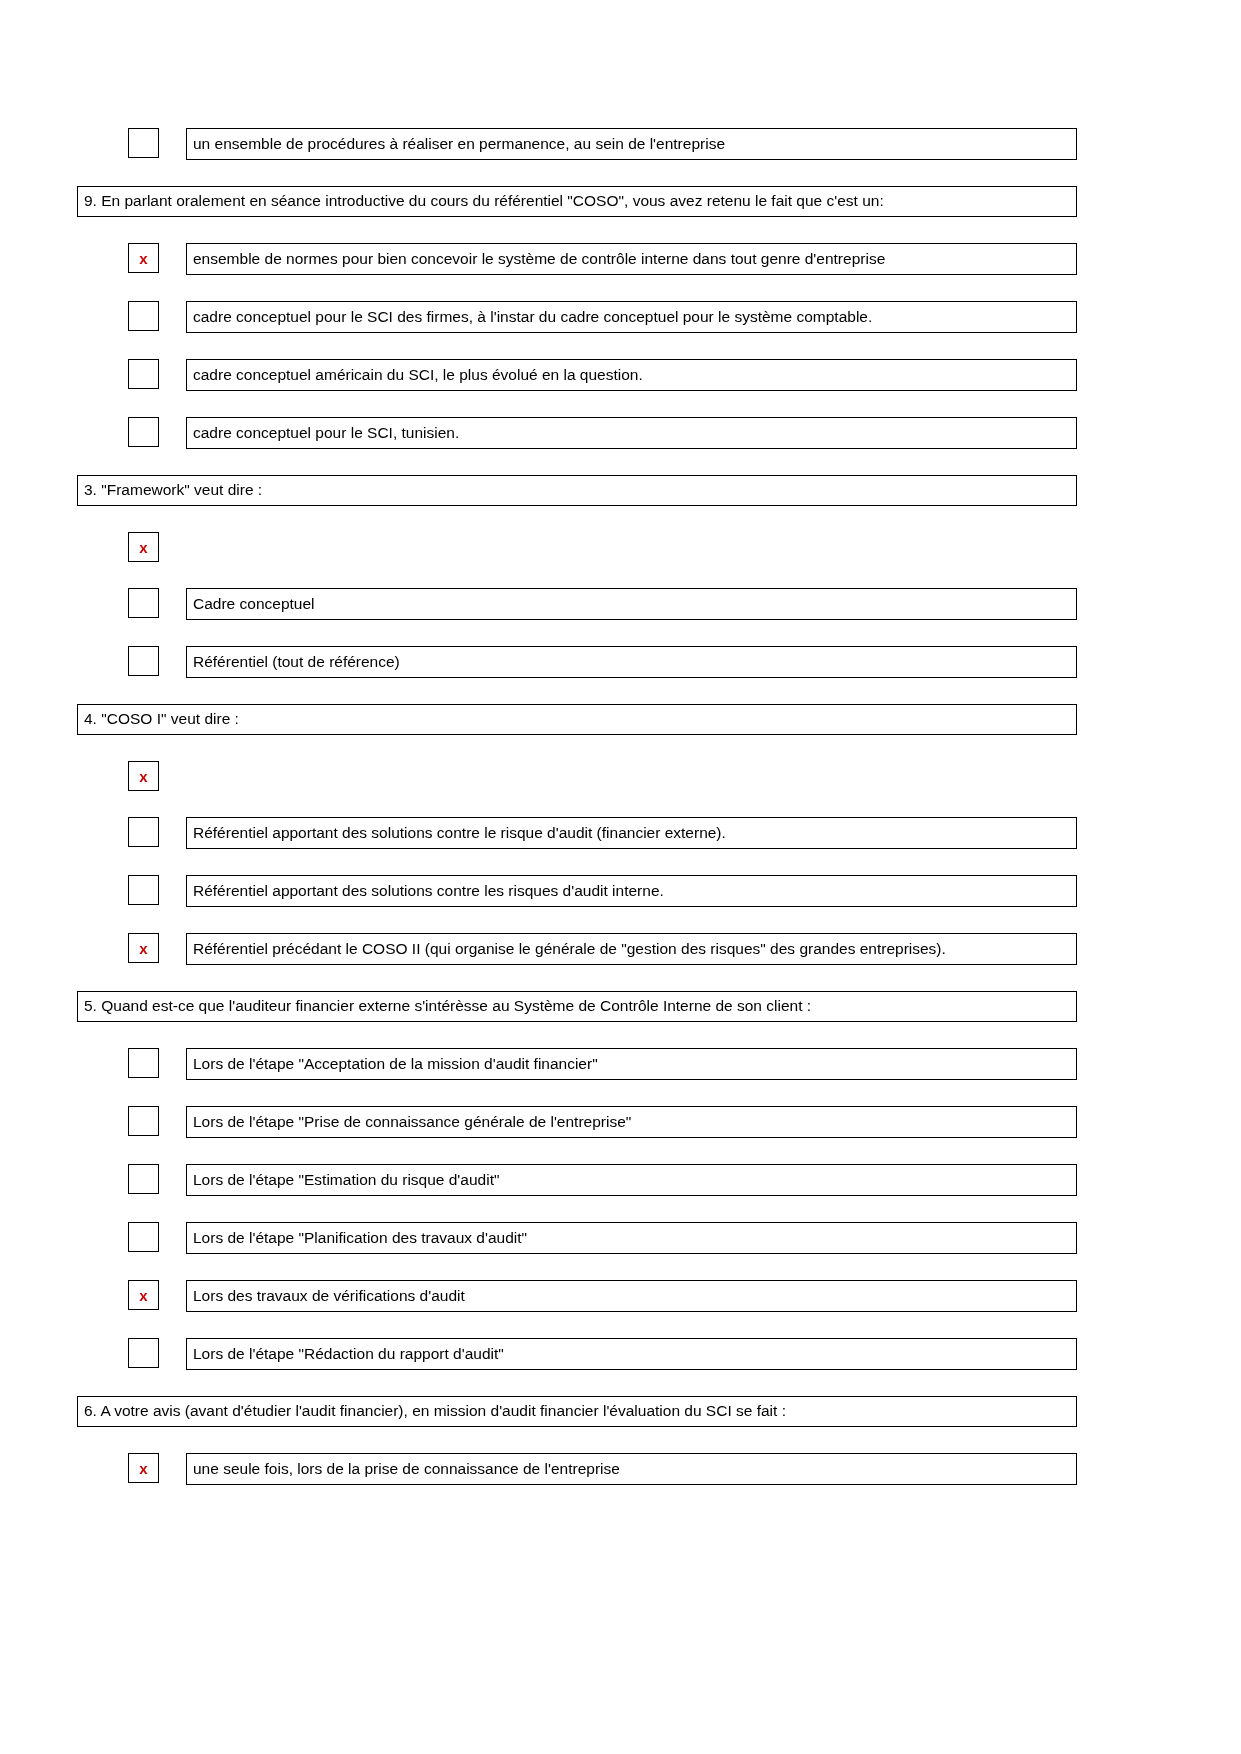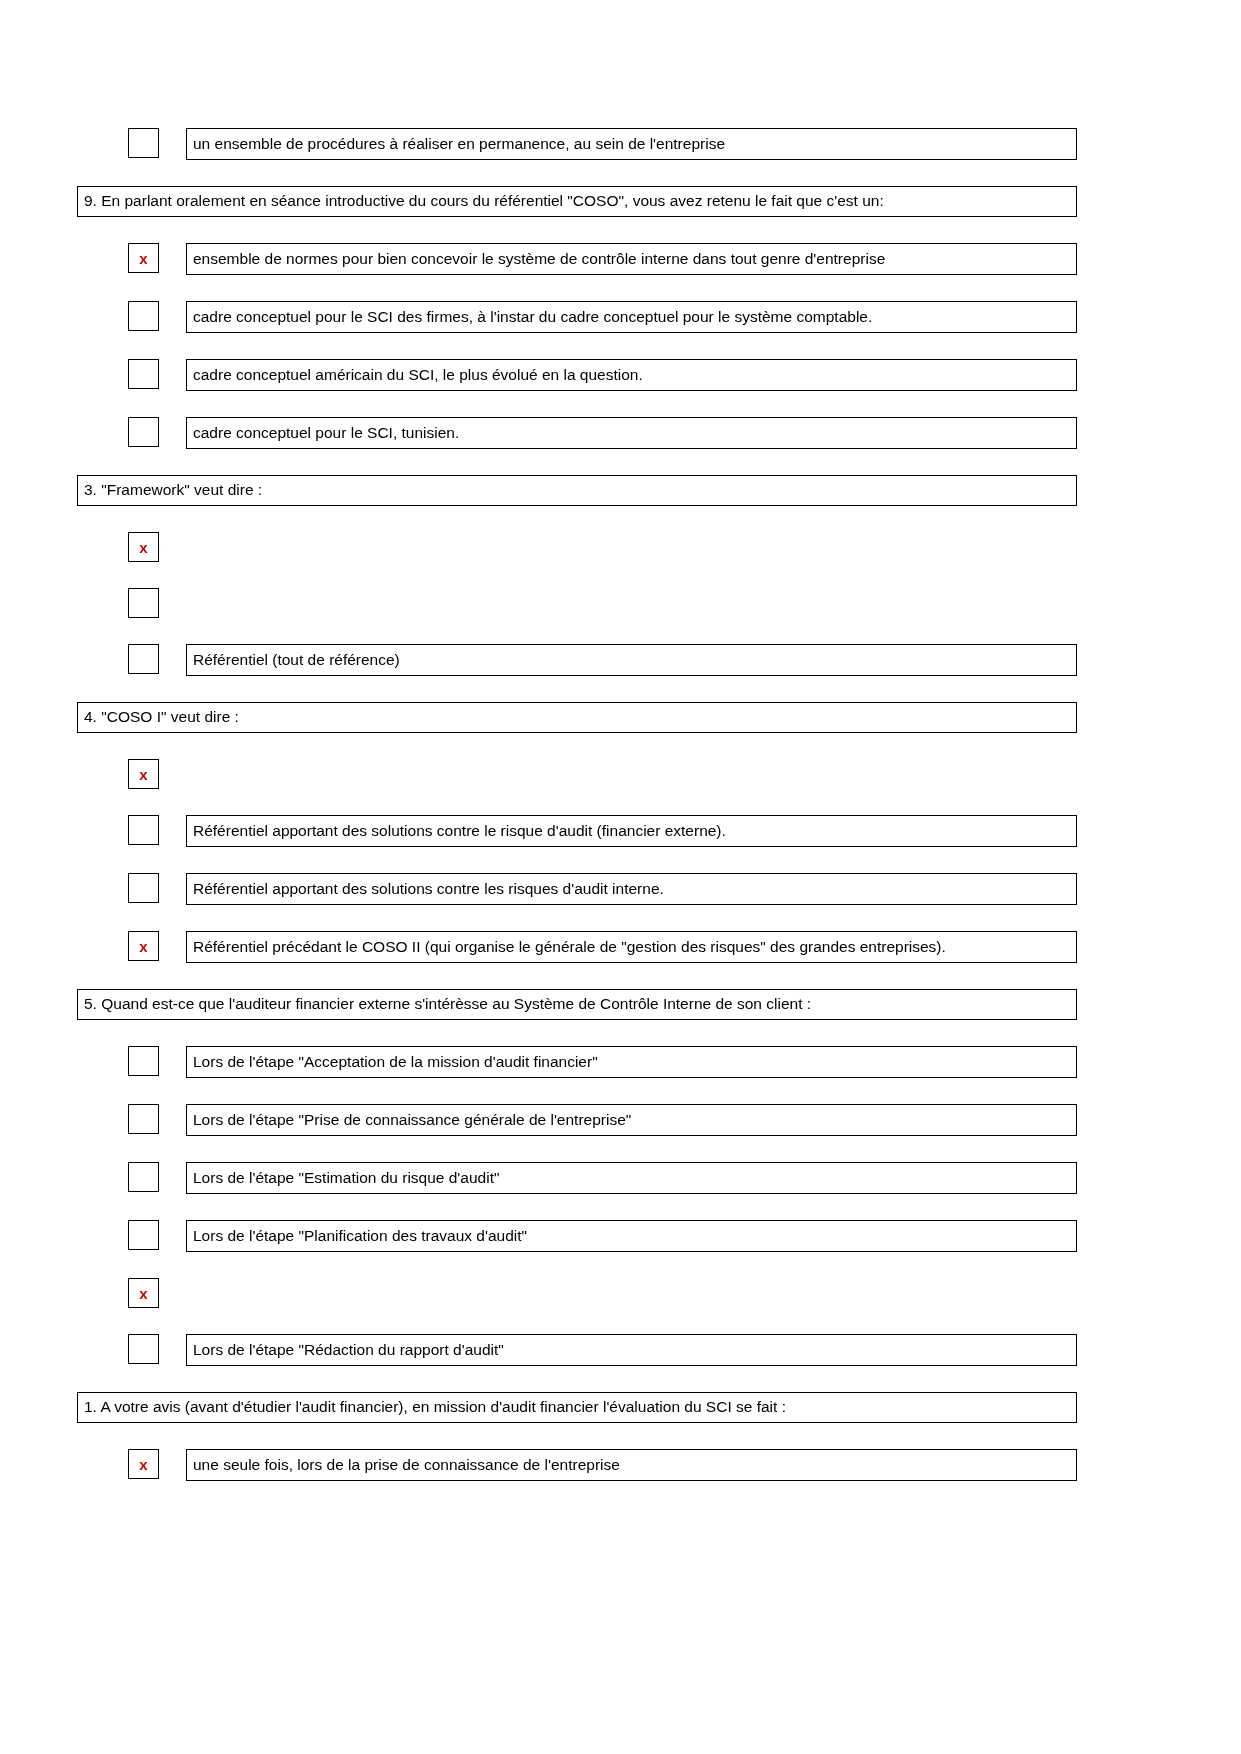--- a/index.html
+++ b/index.html
@@ -129,20 +129,21 @@
       </div>
       <div class="sp-after-question"></div>
       <div class="a-row">
         <div class="a-check">x</div>
         <div class="a-gap"></div>
       </div>
       <div class="sp-between-answers"></div>
       <div class="a-row">
         <div class="a-check empty"></div>
         <div class="a-gap"></div>
+        <div class="a-box">Cadre conceptuel</div>
       </div>
       <div class="sp-between-answers"></div>
       <div class="a-row">
         <div class="a-check empty"></div>
         <div class="a-gap"></div>
         <div class="a-box">Référentiel (tout de référence)</div>
       </div>
       <div class="sp-after-answer"></div>
       <div class="q-row">
         <div class="q-box">4. "COSO I" veut dire :</div>
@@ -195,30 +196,31 @@
       <div class="sp-between-answers"></div>
       <div class="a-row">
         <div class="a-check empty"></div>
         <div class="a-gap"></div>
         <div class="a-box">Lors de l'étape "Planification des travaux d'audit"</div>
       </div>
       <div class="sp-between-answers"></div>
       <div class="a-row">
         <div class="a-check">x</div>
         <div class="a-gap"></div>
+        <div class="a-box">Lors des travaux de vérifications d'audit</div>
       </div>
       <div class="sp-between-answers"></div>
       <div class="a-row">
         <div class="a-check empty"></div>
         <div class="a-gap"></div>
         <div class="a-box">Lors de l'étape "Rédaction du rapport d'audit"</div>
       </div>
       <div class="sp-after-answer"></div>
       <div class="q-row">
-        <div class="q-box">1. A votre avis (avant d'étudier l'audit financier), en mission d'audit financier l'évaluation du SCI se fait :</div>
+        <div class="q-box">6. A votre avis (avant d'étudier l'audit financier), en mission d'audit financier l'évaluation du SCI se fait :</div>
       </div>
       <div class="sp-after-question"></div>
       <div class="a-row">
         <div class="a-check">x</div>
         <div class="a-gap"></div>
         <div class="a-box">une seule fois, lors de la prise de connaissance de l'entreprise</div>
       </div>
     </div>
 </div>
 

